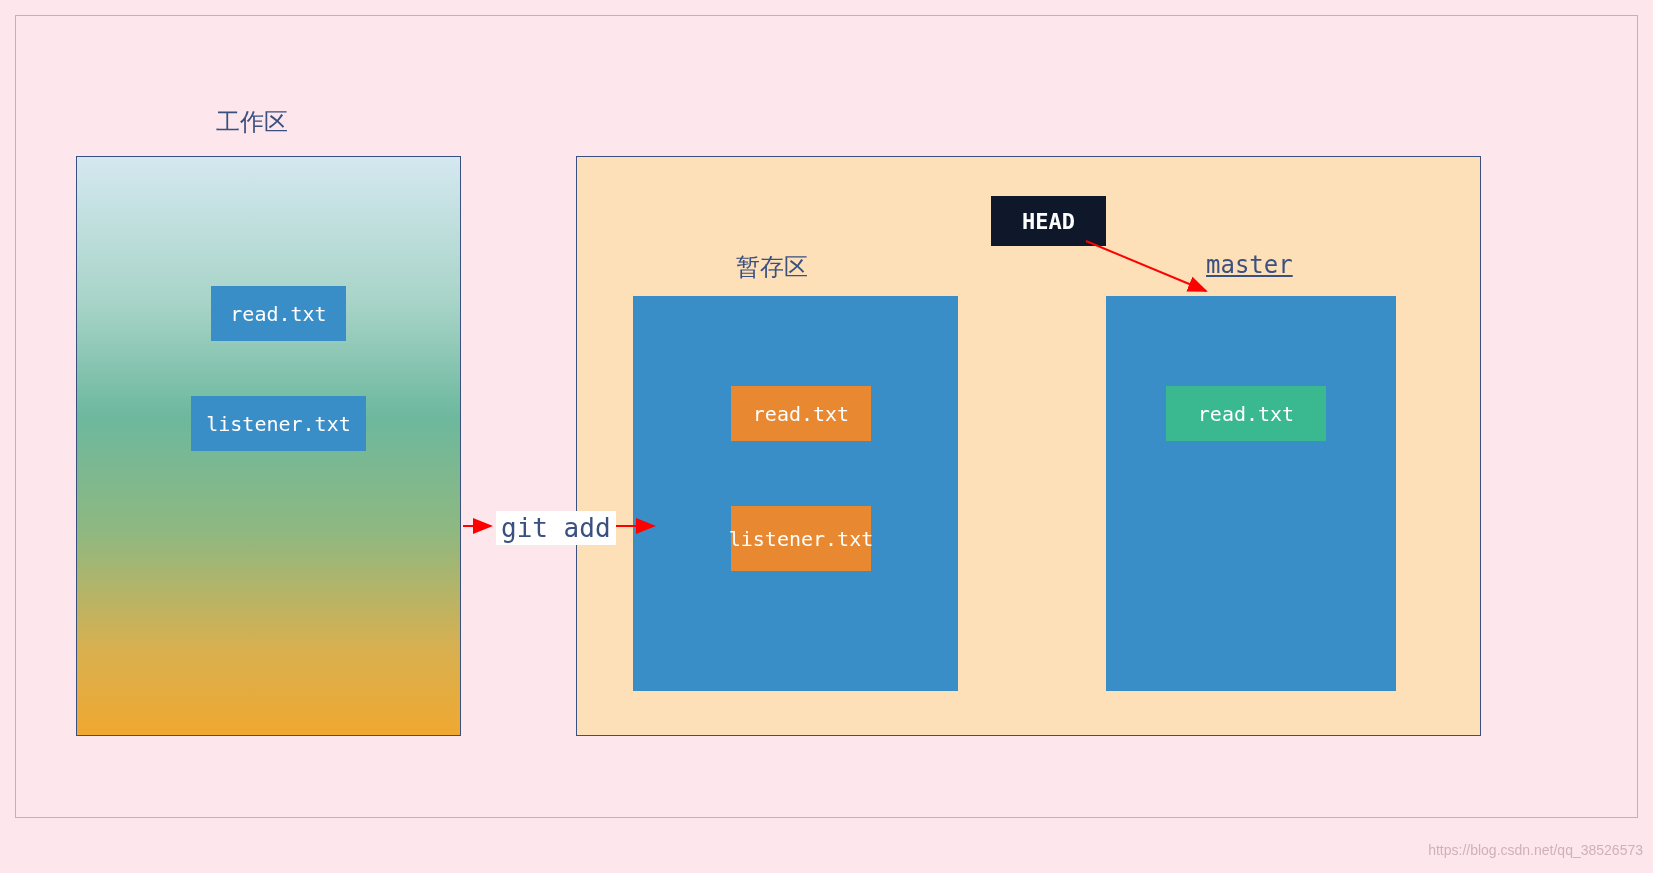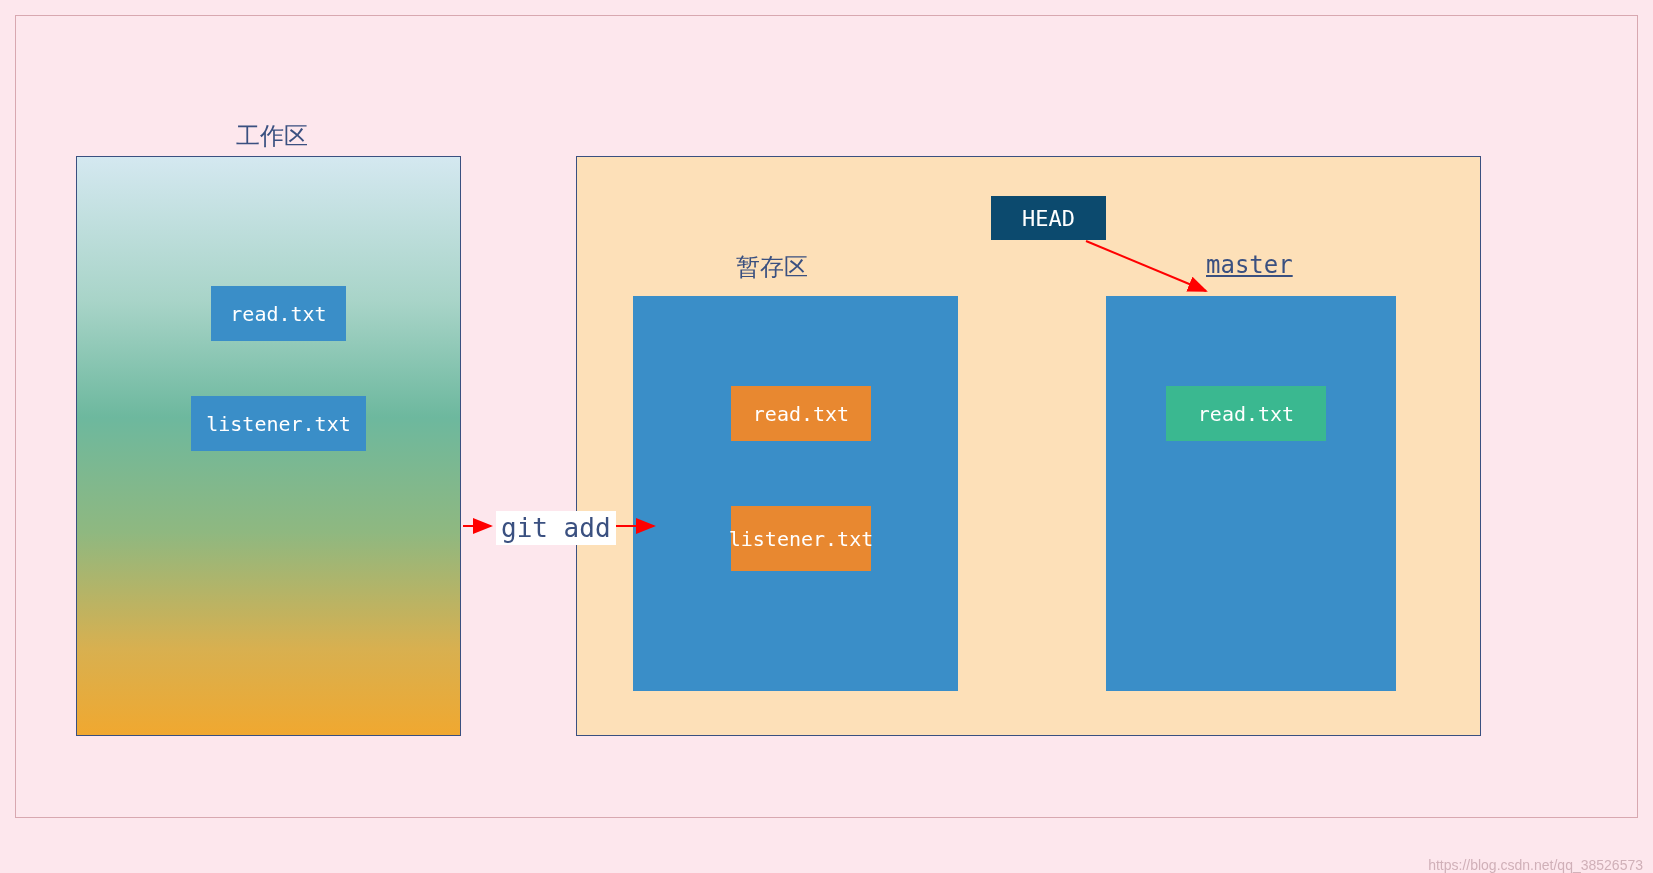--- a/index.html
+++ b/index.html
@@ -22,23 +22,22 @@
       right: 15px;
       bottom: 55px;
       border: 1px solid #d8a8b0;
     }
     .label {
       position: absolute;
       font-size: 24px;
       color: #3a5080;
     }
     .working-area-label {
-      top: 104px;
+      top: 90px;
       left: 200px;
-      margin-left: 20px;
     }
     .repository-label {
       top: 90px;
       left: 600px;
     }
     .working-area {
       position: absolute;
       top: 140px;
       left: 60px;
       width: 385px;
@@ -139,44 +138,45 @@
       top: 370px;
       left: 1150px;
       width: 160px;
       height: 55px;
     }
     .head-box {
       position: absolute;
       top: 180px;
       left: 975px;
       width: 115px;
-      height: 44px;
-      background: #0c4a6e;
+      height: 50px;
+      background: #0f172a;
       color: #fff;
       font-size: 22px;
       display: flex;
       align-items: center;
       justify-content: center;
+      font-weight: bold;
     }
     .git-add-label {
       position: absolute;
       top: 495px;
       left: 480px;
       background: #ffffff;
       color: #3a5080;
       font-size: 26px;
       padding: 2px 5px;
       font-family: monospace;
     }
     .arrow {
       position: absolute;
     }
     .watermark {
       position: absolute;
-      bottom: 0;
+      bottom: 15px;
       right: 10px;
       color: #d0b0b8;
       font-size: 14px;
       font-family: Arial, sans-serif;
     }
   </style>
 </head>
 <body>
 
 <div class="container">

